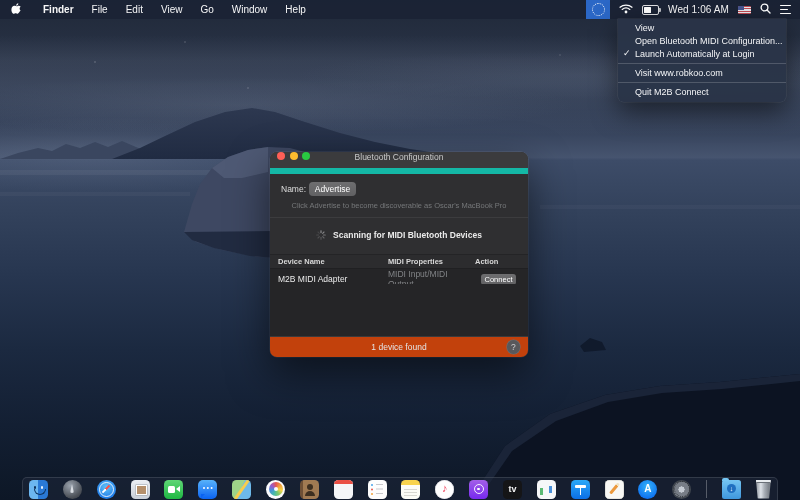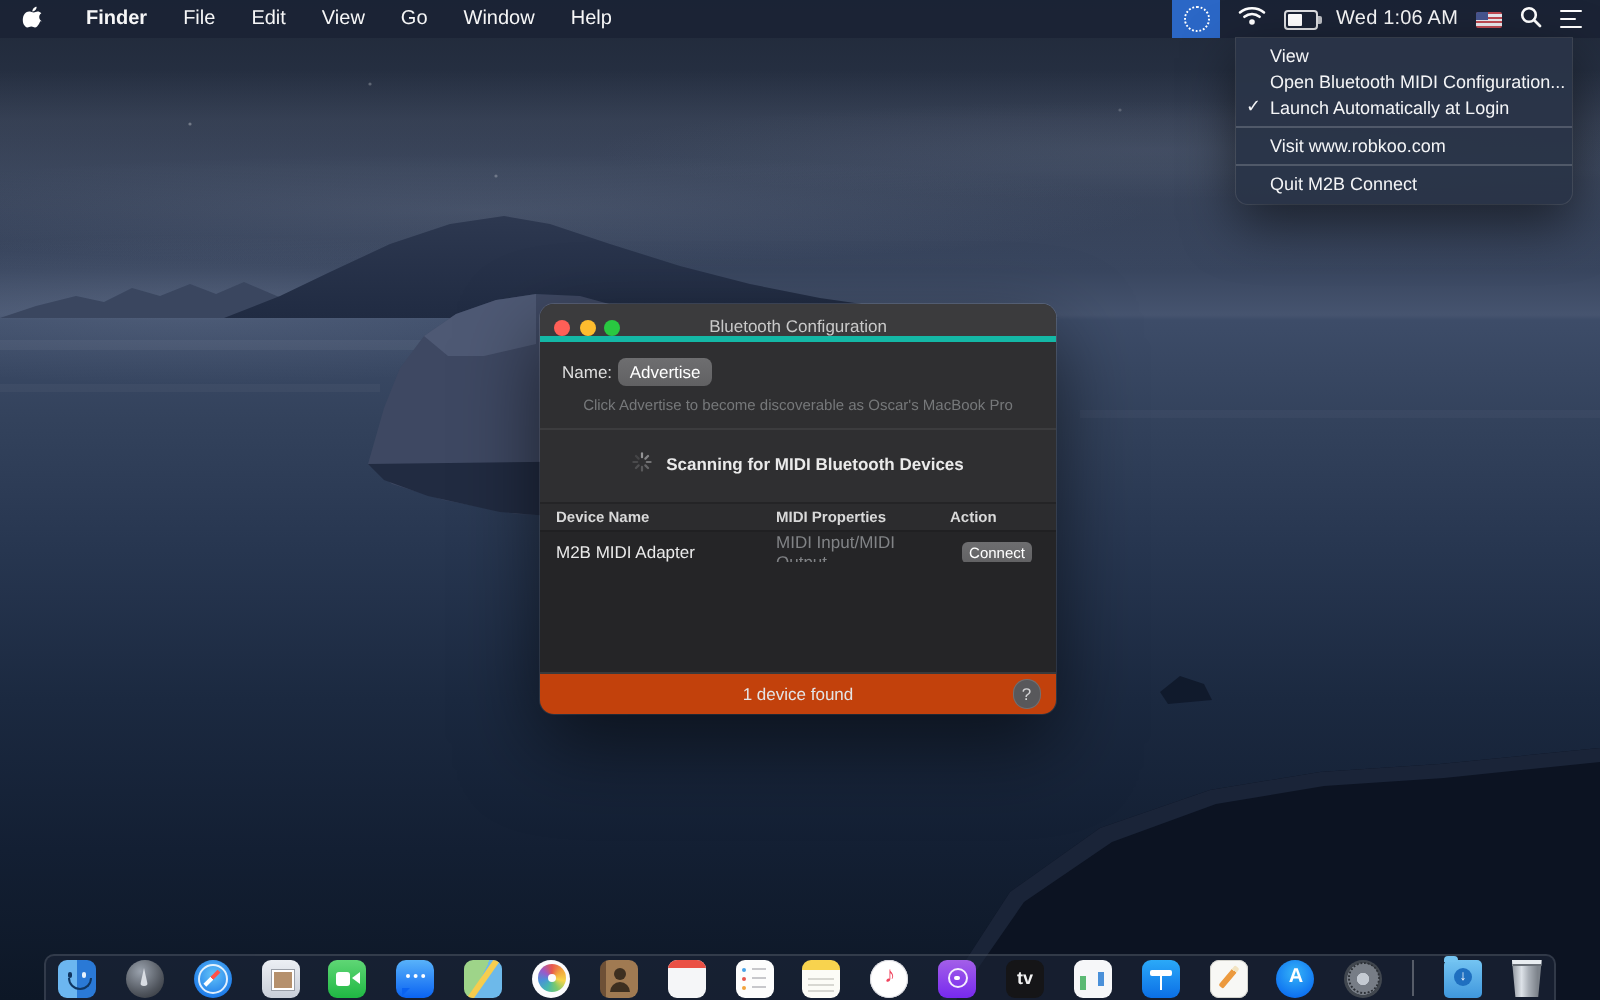--- a/index.html
+++ b/index.html
@@ -46,22 +46,22 @@
     box-shadow:0 10px 26px rgba(0,0,0,.5),0 0 0 .5px rgba(255,255,255,.14);
     padding:2px 0 3px;color:#f4f5f7;font-size:9px;}
   .menu-item{position:relative;padding:1.6px 8px 1.6px 17px;line-height:10px;white-space:nowrap;}
   .menu-check{position:absolute;left:5px;top:1px;font-size:9px;}
   .menu-sep{height:1px;background:rgba(255,255,255,.18);margin:2.5px 0;}
 
   
   .window{position:absolute;left:270px;top:152px;width:258px;height:205px;z-index:30;
     background:#2f2f31;border-radius:7px;overflow:hidden;display:flex;flex-direction:column;
     box-shadow:0 16px 40px rgba(0,0,0,.55),0 0 0 .5px rgba(255,255,255,.14);color:#ececec;}
-  .titlebar{height:16px;background:#3b3b3d;border-bottom:3px solid #14b8a6;
-    position:relative;display:flex;align-items:flex-end;flex:none;}
+  .titlebar{height:16px;background:#3b3b3d;border-bottom:6px solid #14b8a6;
+    position:relative;display:flex;align-items:flex-start;flex:none;}
   .lights{display:flex;gap:4.5px;padding-left:7px;}
   .light{width:8px;height:8px;border-radius:50%;}
   .title{position:absolute;left:0;right:0;text-align:center;font-size:8.5px;color:#c9c9c9;}
   .name-row{display:flex;align-items:center;margin:8px 6px 0 11px;gap:3px;flex:none;}
   .name-label{font-size:8.5px;color:#dedede;flex:none;}
   .name-input{flex:1;height:13px;background:#1d1d1f;border:1px solid #525254;border-radius:1px;
     color:#f2f2f2;font-size:8.5px;padding:0 4px;font-family:inherit;outline:none;min-width:0;}
   .btn{background:linear-gradient(180deg,#6e6e70,#616163);border:none;border-radius:4px;
     color:#fff;font-size:8.5px;font-family:inherit;padding:0;}
   .advertise{width:47px;height:14px;flex:none;}

